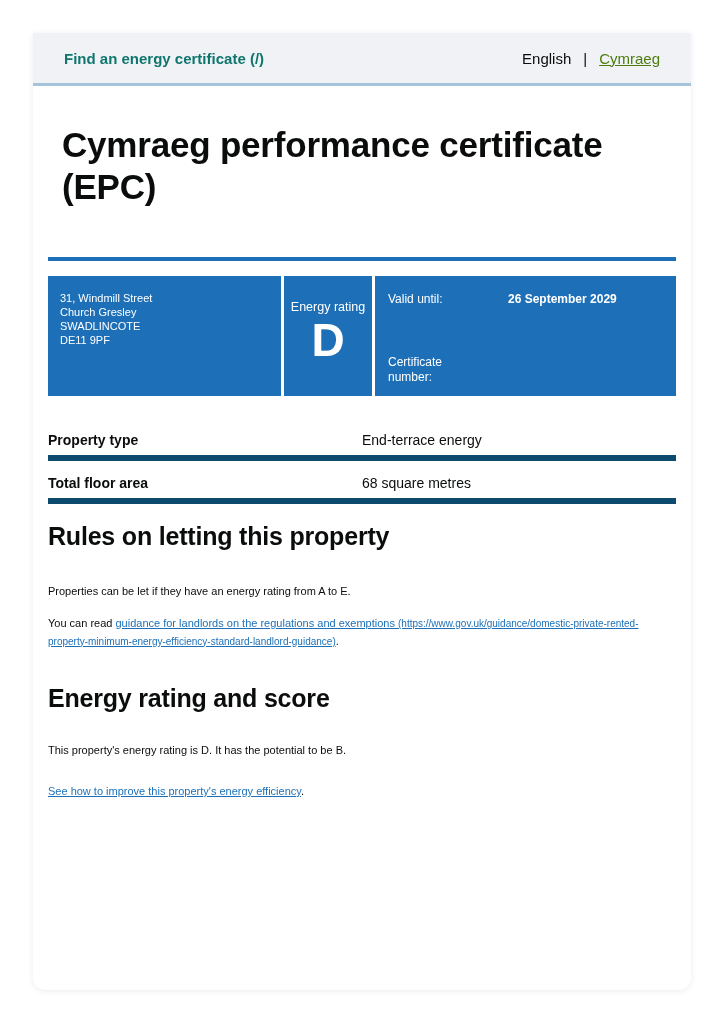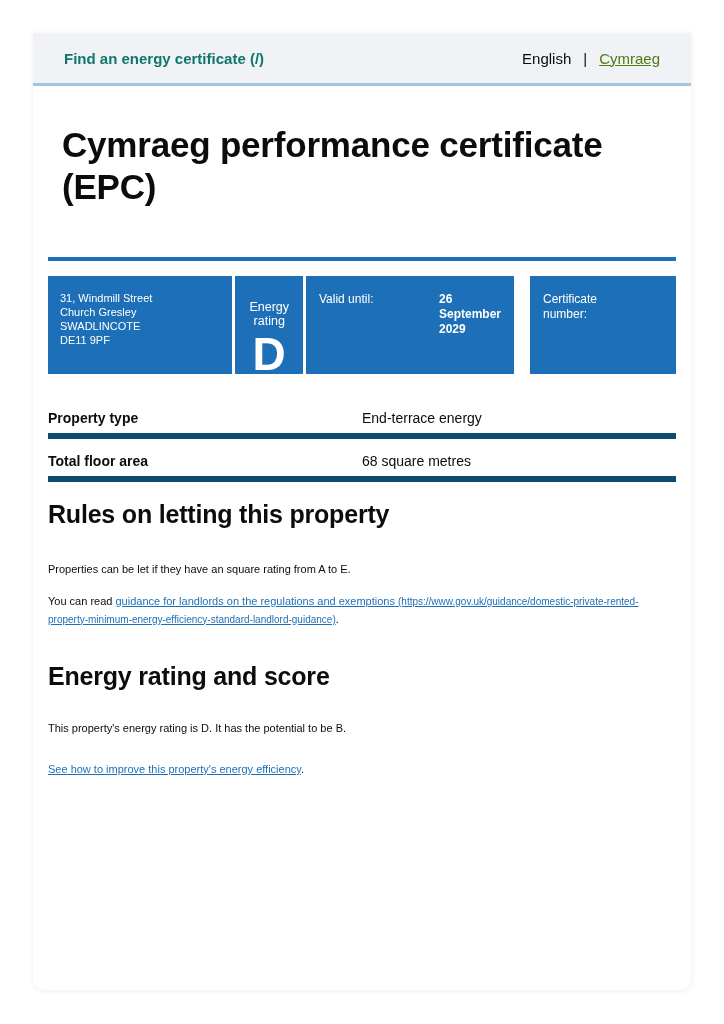--- a/index.html
+++ b/index.html
@@ -42,36 +42,36 @@
   .page-title {
     margin:38px 0 0 14px;
     font-size:35px;
     line-height:42px;
     font-weight:bold;
     max-width:585px;
     letter-spacing:-0.2px;
   }
   .divider { margin-top:49px; height:4px; background:#1d70b8; }
   
-  .summary { margin-top:15px; display:flex; gap:3px; height:98px; }
+  .summary { margin-top:15px; display:flex; gap:3px; height:120px; }
   .summary .box { background:#1d70b8; color:#ffffff; }
   .address-box {
     width:233px;
     padding:15px 12px;
     font-size:11px;
     line-height:14px;
   }
   .rating-box {
     width:88px;
     text-align:center;
     padding-top:24px;
   }
   .rating-label { font-size:12.5px; }
   .rating-value { font-size:46px; line-height:50px; font-weight:bold; margin-top:1px; }
-  .validity { flex:1; display:flex; flex-direction:row; gap:16px; }
+  .validity { flex:1; display:flex; flex-direction:column; gap:0; }
   .validity-row {
     display:flex;
     padding:16px 13px 0 13px;
     font-size:12px;
     line-height:15px;
   }
   .validity-row.first { flex:54; }
   .validity-row.second { flex:48; }
   .v-label { width:120px; padding-right:28px; flex-shrink:0; }
   .v-value { font-weight:bold; }
@@ -150,21 +150,21 @@
         <div class="p-value">End-terrace energy</div>
       </div>
       <div class="property-row">
         <div class="p-label">Total floor area</div>
         <div class="p-value">68 square metres</div>
       </div>
     </section>
 
     <h2 class="section-heading" id="rules-heading">Rules on letting this property</h2>
 
-    <p class="body-text" id="rules-p1">Properties can be let if they have an square rating from A to E.</p>
+    <p class="body-text" id="rules-p1">Properties can be let if they have an energy rating from A to E.</p>
 
     <p class="body-text" id="rules-p2"><span>You can read </span><a class="inline-link" href="#"><span>guidance for landlords on the regulations and exemptions</span> <span class="link-url">(https://www.gov.uk/guidance/domestic-private-rented-property-minimum-energy-efficiency-standard-landlord-guidance)</span></a><span>.</span></p>
 
     <h2 class="section-heading" id="score-heading">Energy rating and score</h2>
 
     <p class="body-text" id="score-p1">This property's energy rating is D. It has the potential to be B.</p>
 
     <p class="body-text" id="score-p2"><a class="inline-link" href="#">See how to improve this property's energy efficiency</a><span>.</span></p>
 
   </main>

